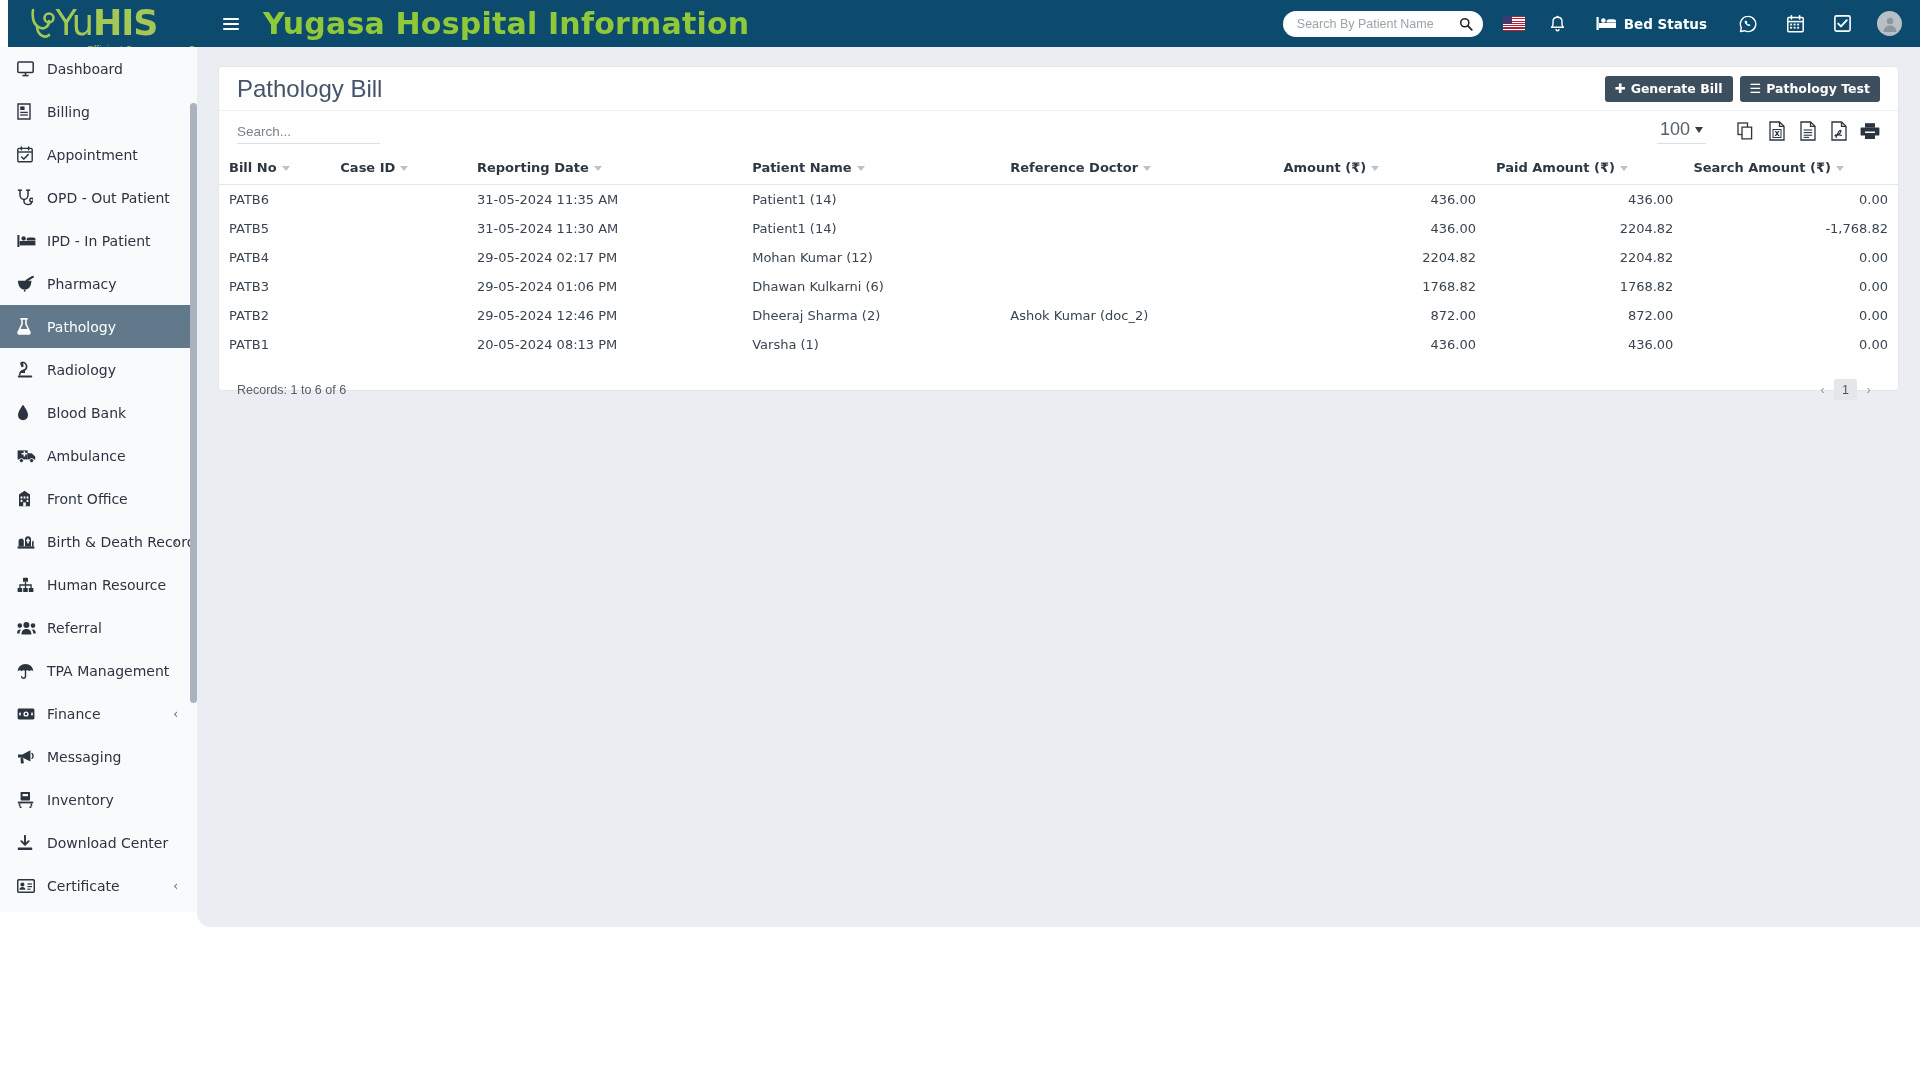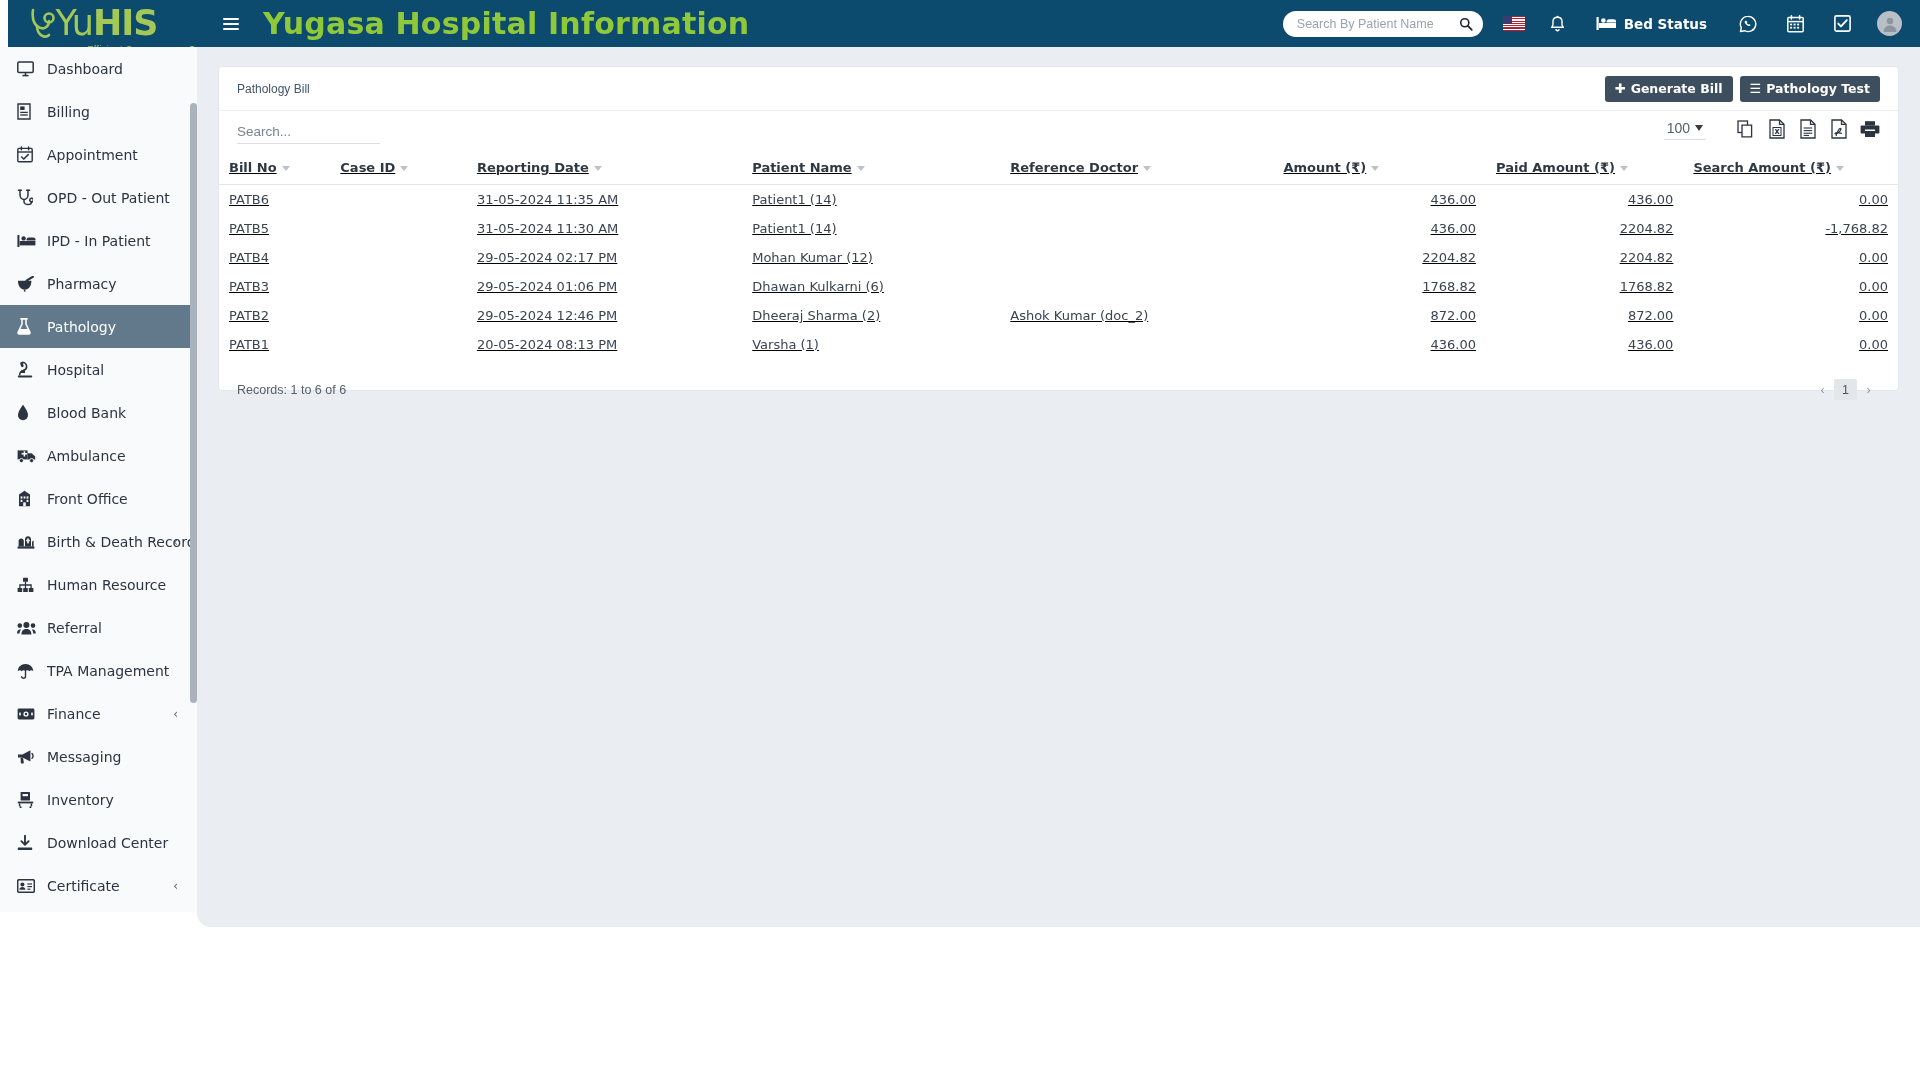--- a/index.html
+++ b/index.html
@@ -155,21 +155,21 @@
     background: #ffffff;
     border: 1px solid #e3e7eb;
     border-radius: 4px;
   }
   #card-header {
     height: 44px; display: flex; align-items: center;
     padding: 0 18px 0 18px; position: relative;
     border-bottom: 1px solid #eceff2;
   }
   #page-title-txt {
-    font-size: 12px; color: #44546a; font-weight: 400;
+    font-size: 24px; color: #44546a; font-weight: 400;
     font-family: "Liberation Sans", sans-serif;
   }
   #card-header-btns {
     margin-left: auto; display: flex; gap: 7px;
   }
   .hbtn {
     background: #3d4f5e; color: #ffffff;
     border: none; border-radius: 3px;
     font-size: 12.5px; font-weight: 700;
     padding: 0 10px; height: 26px;
@@ -198,33 +198,33 @@
   #toolbar-right {
     position: absolute; right: 18px; top: 7px;
     display: flex; align-items: center; gap: 0;
   }
   #len-select {
     display: flex; align-items: center; gap: 5px;
     border-bottom: 1px solid #dcdfe3;
     padding: 1px 3px 3px 3px; cursor: pointer;
     margin-right: 19px;
   }
-  #len-select .val { font-size: 14px; color: #55606b; }
+  #len-select .val { font-size: 18px; color: #55606b; }
   #len-select .caret {
     width: 0; height: 0; border-left: 4.5px solid transparent;
     border-right: 4.5px solid transparent; border-top: 6px solid #333b44;
   }
   .exp-icon {
     width: 20px; height: 22px; margin-left: 11px;
     display: flex; align-items: center; justify-content: center;
     cursor: pointer; color: #2b3440;
   }
 
   
-  table#bills { width: 100%; border-collapse: collapse; table-layout: fixed; text-decoration: underline; }
+  table#bills { width: 100%; border-collapse: collapse; table-layout: fixed; }
   table#bills th {
     font-size: 13px; font-weight: 700; color: #2e3843;
     text-align: left; padding: 7px 10px 9px 10px;
     border-bottom: 1px solid #e2e6ea;
     white-space: nowrap;
     font-family: "DejaVu Sans", sans-serif;
   }
   table#bills th .sortc {
     display: inline-block; margin-left: 5px;
     width: 0; height: 0;
@@ -457,21 +457,21 @@
       <div class="nav-item">
         <span class="ico">
           <svg width="16" height="17" viewBox="0 0 16 17">
             <path d="M5.6 1.4 C8 1.4 9.6 3.4 9.6 5.6 C9.6 7.6 8.2 9 6.6 9.4" fill="none" stroke="currentColor" stroke-width="1.6" stroke-linecap="round"></path>
             <rect x="3.6" y="1" width="2.6" height="5.2" rx="1.2" fill="currentColor" transform="rotate(-18 4.9 3.6)"></rect>
             <path d="M4 9.6 L8 9.6 L8 12 L4 12 Z" fill="currentColor"></path>
             <rect x="0.8" y="14.4" width="14.4" height="2" rx="0.8" fill="currentColor"></rect>
             <path d="M2.6 14.4 C2.6 11 4.6 9.4 7.6 9.4" fill="none" stroke="currentColor" stroke-width="1.5"></path>
           </svg>
         </span>
-        <span class="lbl">Hospital</span>
+        <span class="lbl">Radiology</span>
       </div>
       <div class="nav-item">
         <span class="ico">
           <svg width="12" height="17" viewBox="0 0 12 17">
             <path d="M6 0.8 C6 0.8 11 7.2 11 11 C11 13.9 8.8 16.2 6 16.2 C3.2 16.2 1 13.9 1 11 C1 7.2 6 0.8 6 0.8 Z" fill="currentColor"></path>
           </svg>
         </span>
         <span class="lbl">Blood Bank</span>
       </div>
       <div class="nav-item">

